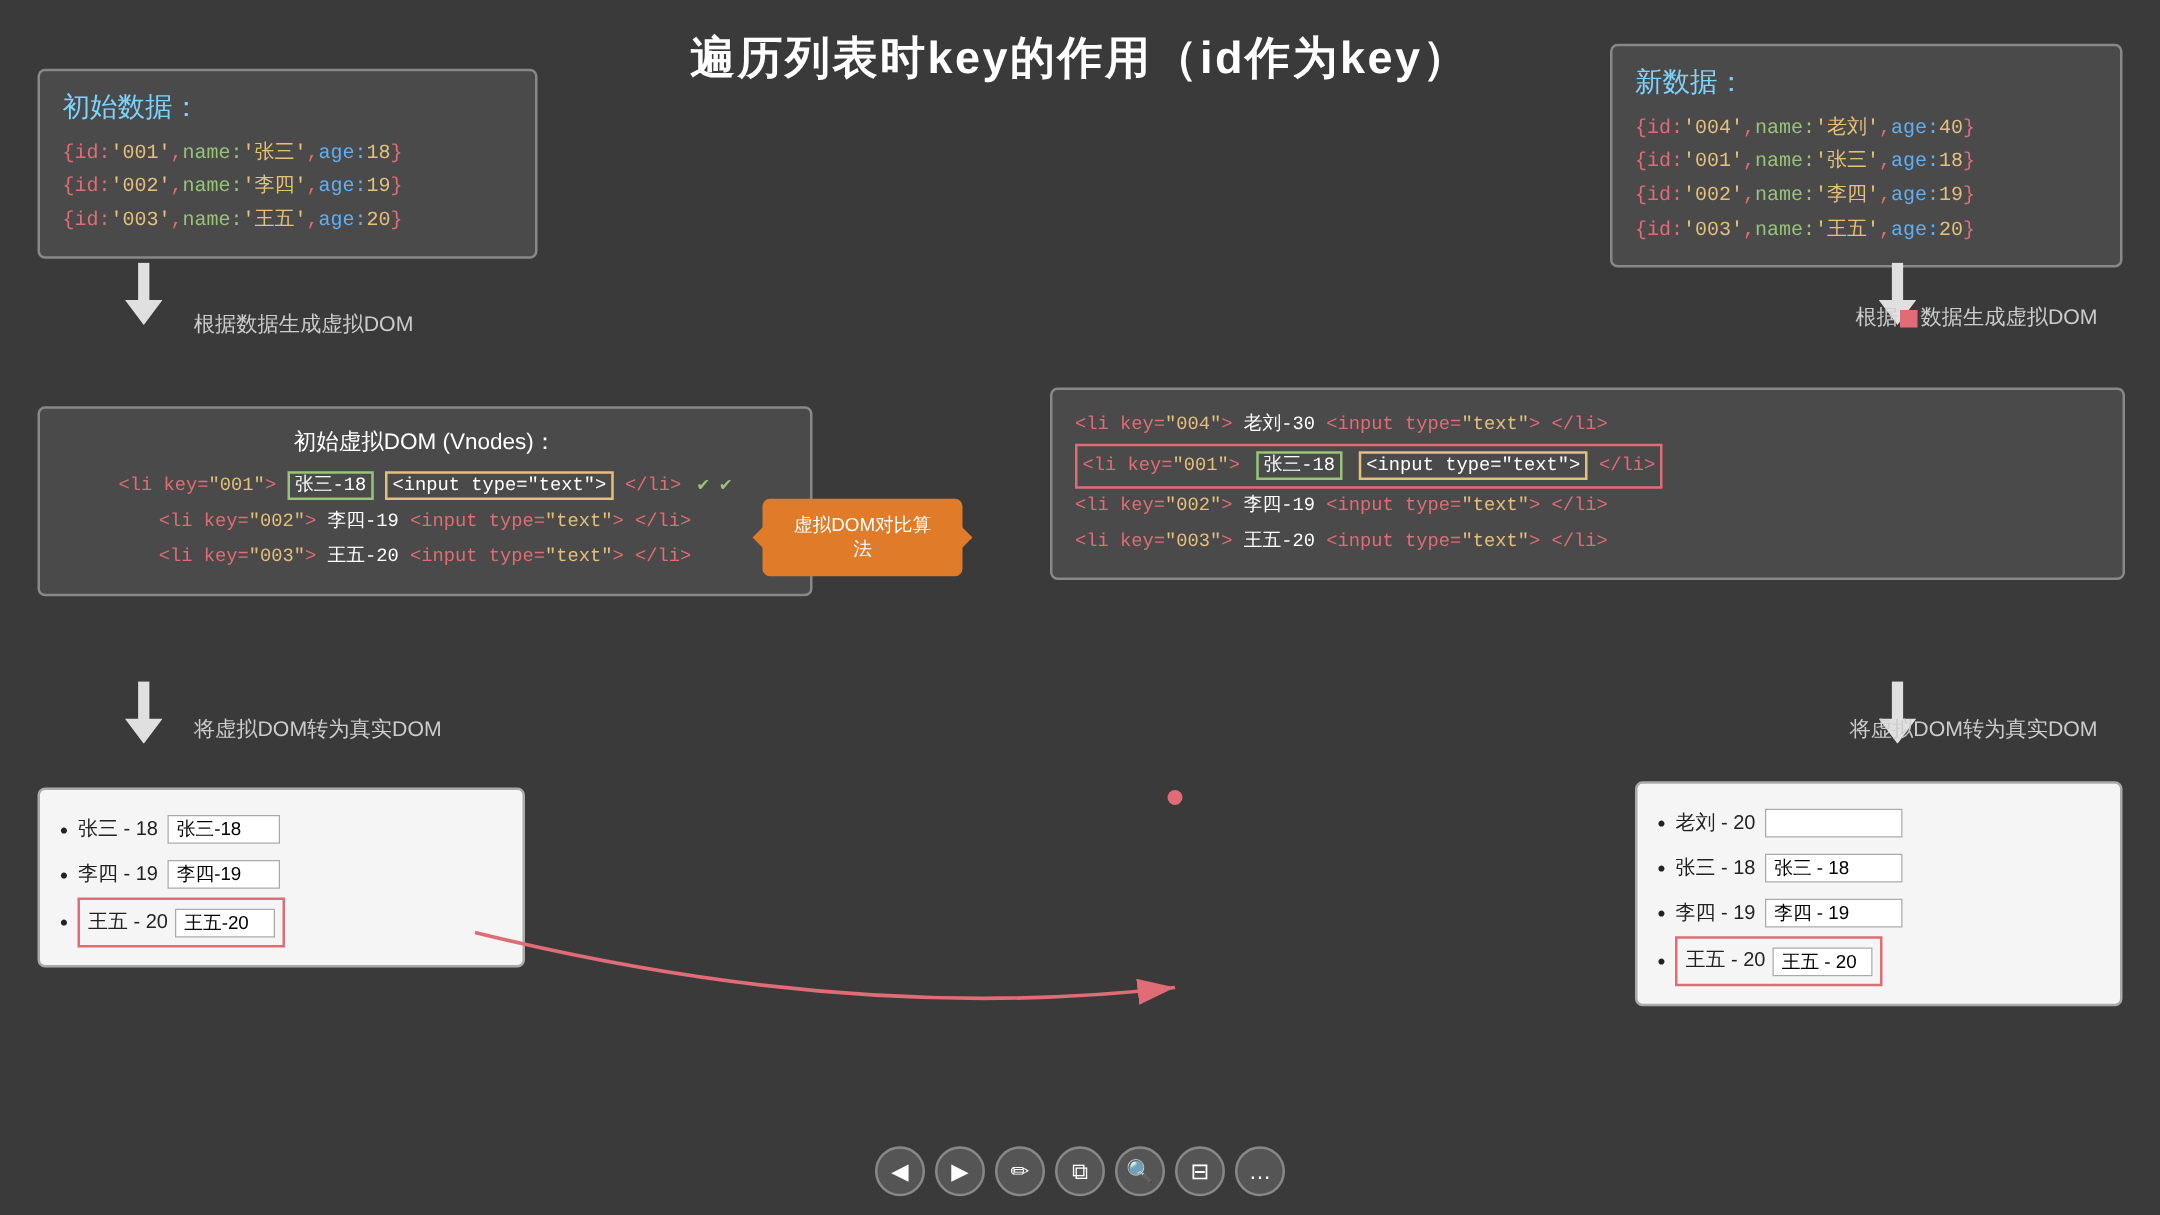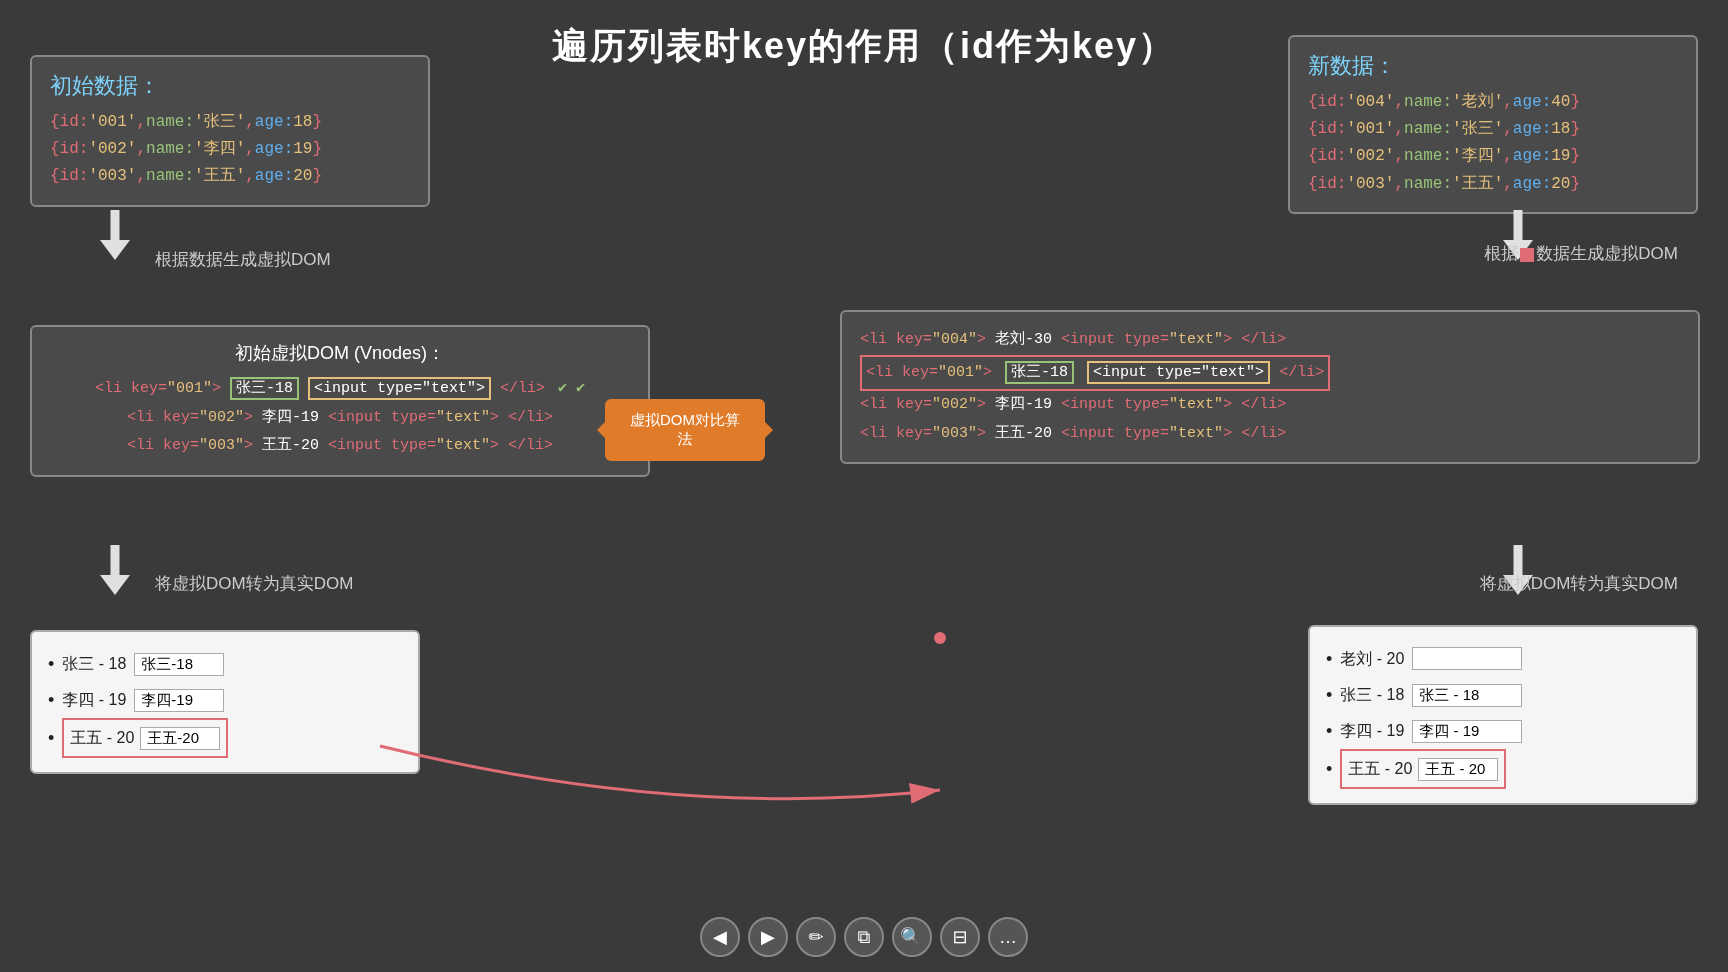--- a/index.html
+++ b/index.html
@@ -90,21 +90,21 @@
 
     
     .center-arrow {
       position: absolute;
       top: 390px;
       left: 600px;
       width: 170px;
       height: 80px;
       display: flex;
       flex-direction: column;
-      align-items: center;
+      align-items: flex-end;
       justify-content: center;
     }
 
     .arrow-body {
       background: #e07b2a;
       color: white;
       font-size: 15px;
       font-family: 'Microsoft YaHei', sans-serif;
       padding: 12px 20px;
       border-radius: 6px;

